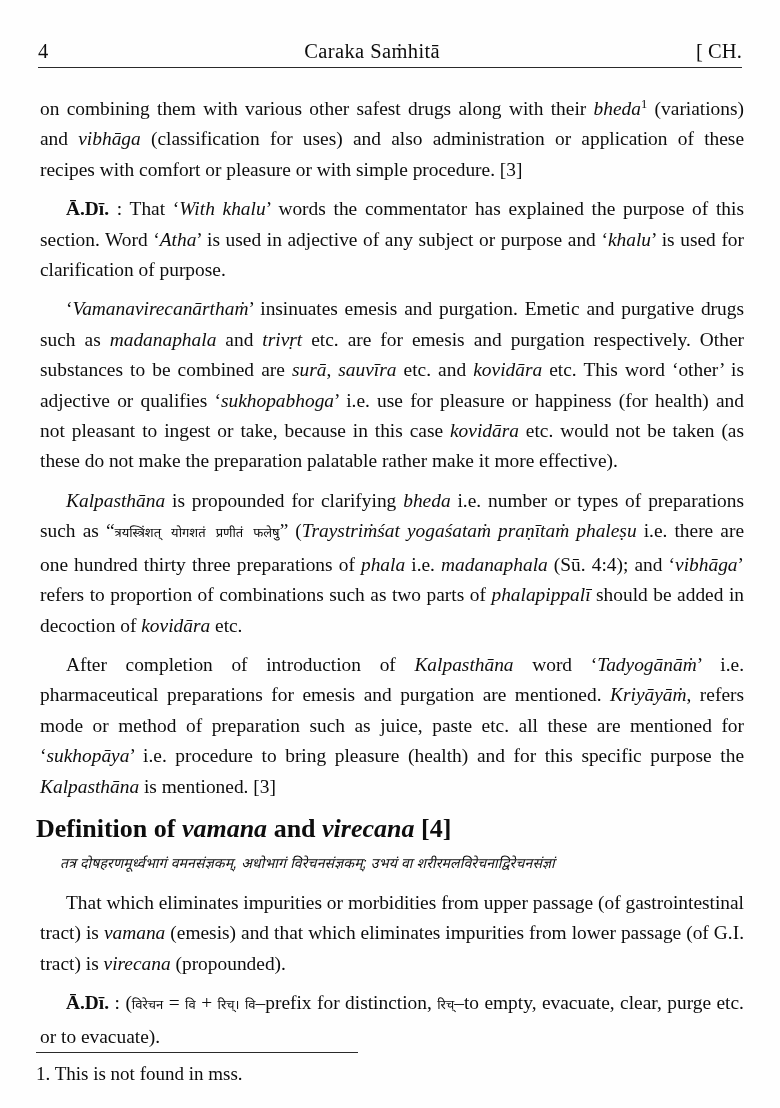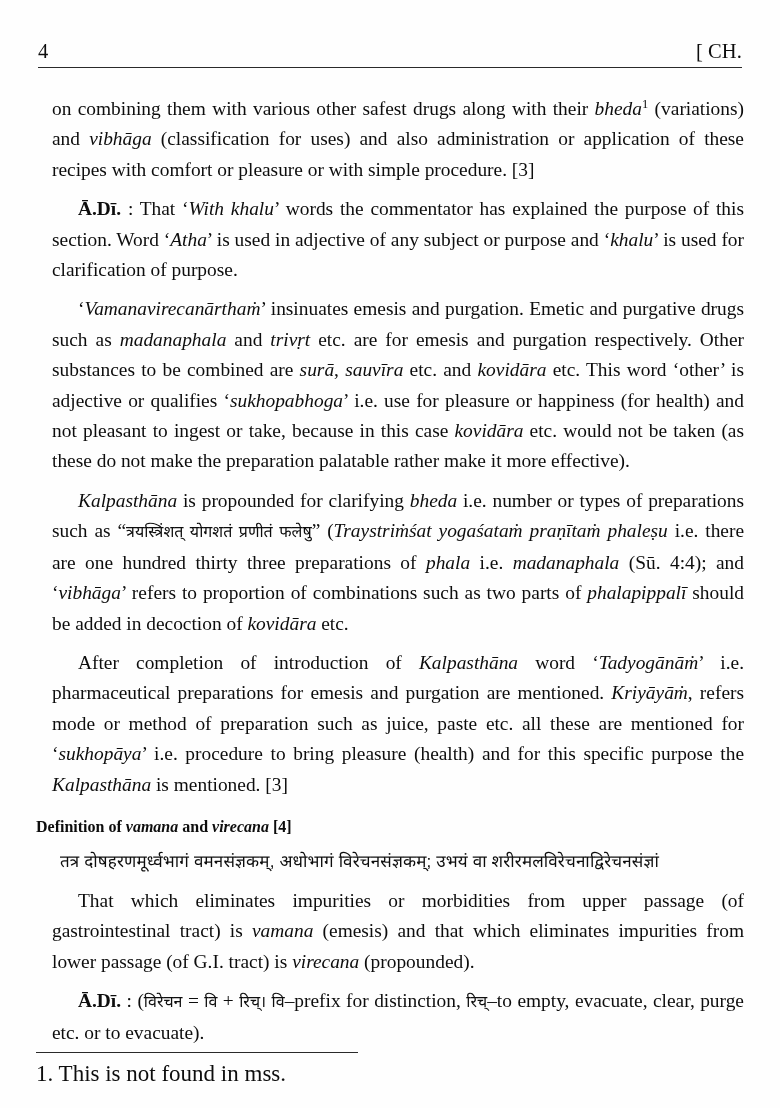--- a/index.html
+++ b/index.html
@@ -42,87 +42,89 @@
   }
   .running-head .chapter-mark { flex: 0 0 auto; }
   .head-rule {
     height: 0;
     border-top: 1.6px solid #2a2a2a;
     margin: 0 2px 26px 2px;
   }
   
   .body-col { width: 708px; }
   p.para {
-    margin: 0 0 0 16px;
+    margin: 0 0 0 4px;
     font-size: 19.4px;
     line-height: 30.4px;
     text-align: justify;
     text-justify: inter-word;
     text-indent: 26px;
     hyphens: none;
   }
   p.para.no-indent { text-indent: 0; }
   p.para + p.para { margin-top: 9px; }
   i, .it { font-style: italic; }
   .sup {
     font-size: 12.6px;
     vertical-align: super;
     line-height: 0;
   }
   .abbr-adi { font-weight: bold; }
   
   h2.section-heading {
-    font-size: 16px;
+    font-size: 26px;
     font-weight: bold;
     line-height: 28px;
     margin: 13px 0 6px 0;
     text-align: left;
   }
   h2.section-heading .it { font-style: italic; }
   
   .verse {
     font-family: "Liberation Sans", "DejaVu Sans", sans-serif;
-    font-size: 17px;
+    font-size: 14px;
     line-height: 29px;
     margin: 0 0 10px 0;
     text-align: left;
     letter-spacing: .15px;
+    font-style: italic;
   }
   .verse .line1 { display: block; text-indent: 24px; }
   .verse .line2 { display: block; }
   .dev-inline {
-    font-family: Liberation Sans, sans-serif;
-    font-size: 16px;
+    font-family: Liberation Mono, monospace;
+    font-size: 13px;
   }
   
   .footnote-zone {
     position: absolute;
     left: 36px;
     bottom: 22px;
     width: 708px;
   }
   .footnote-rule {
     width: 322px;
     height: 0;
     border-top: 1.5px solid #2a2a2a;
     margin: 0 0 9px 0;
   }
   .footnote-text {
-    font-size: 23px;
+    font-size: 19px;
     line-height: 24px;
     margin: 0;
   }
 </style>
 </head>
 <body>
 
 <div class="page">
 
   <div class="running-head">
     <span class="folio">4</span>
+    <span class="book-title">Caraka Saṁhitā</span>
     <span class="chapter-mark">[ CH.</span>
   </div>
   <div class="head-rule"></div>
 
   <div class="body-col">
 
     <p class="para no-indent"><span>on combining them with various other safest drugs along with their </span><i>bheda</i><span class="sup">1</span><span> (variations) and </span><i>vibhāga</i><span> (classification for uses) and also administration or application of these recipes with comfort or pleasure or with simple procedure. [3]</span></p>
 
     <p class="para"><span class="abbr-adi">Ā.Dī.</span><span> : That ‘</span><i>With khalu</i><span>’ words the commentator has explained the purpose of this section. Word ‘</span><i>Atha</i><span>’ is used in adjective of any subject or purpose and ‘</span><i>khalu</i><span>’ is used for clarification of purpose.</span></p>
 

